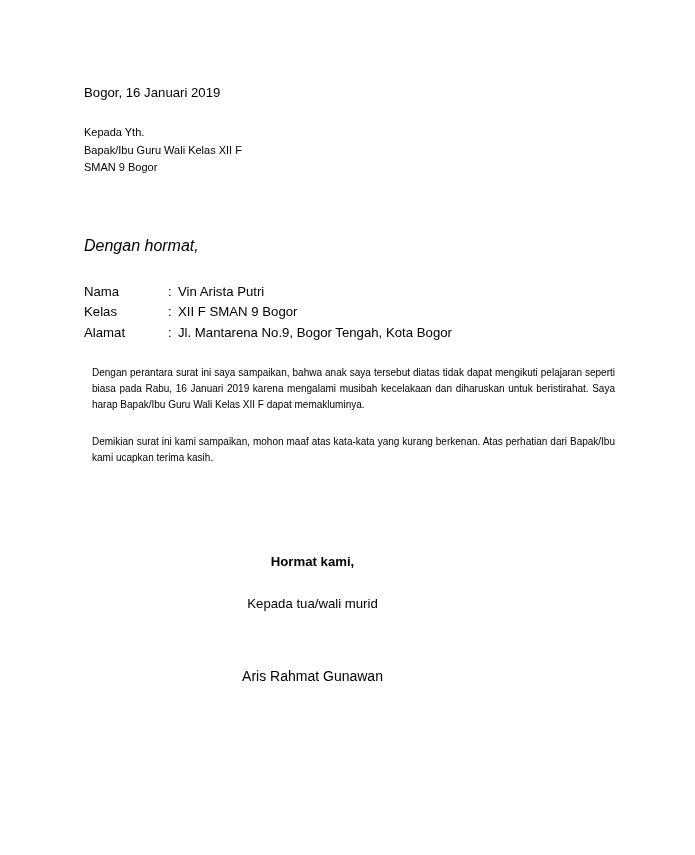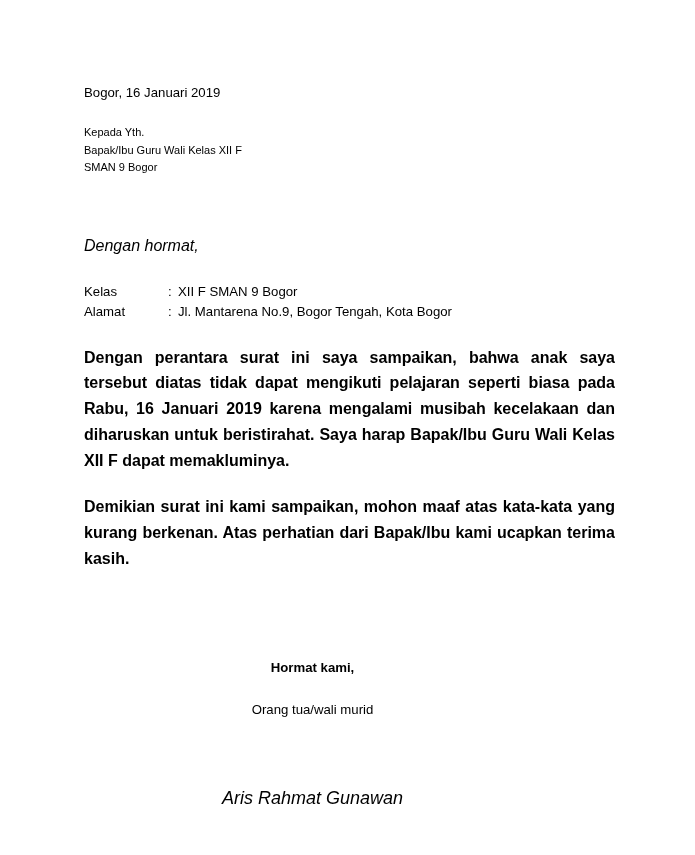--- a/index.html
+++ b/index.html
@@ -57,25 +57,24 @@
     vertical-align: top;
     white-space: nowrap;
   }
   .detail-label {
     width: 84px;
   }
   .detail-sep {
     width: 10px;
   }
   .body-par {
-    font-size: 16px;
+    font-size: 10px;
     line-height: 1.62;
     text-align: justify;
-    margin: 22px 0 0 0;
-    font-weight: bold;
+    margin: 22px 0 0 8px;
   }
   .body-par.second {
     margin-top: 20px;
   }
   .closing-block {
     margin-top: 86px;
     padding-right: 74px;
     text-align: center;
   }
   .closing-inner {
@@ -87,24 +86,23 @@
     line-height: 1.5;
     margin: 0;
     font-weight: bold;
   }
   .closing-2 {
     font-size: 13.2px;
     line-height: 1.5;
     margin: 22px 0 0 0;
   }
   .signature-name {
-    font-size: 18px;
+    font-size: 14px;
     line-height: 1.5;
-    margin: 66px 0 0 0;
-    font-style: italic;
+    margin: 52px 0 0 0;
   }
 </style>
 </head>
 <body>
 
 <div class="page">
 
   <div class="date-line">Bogor, 16 Januari 2019</div>
 
   <div class="recipient">
@@ -112,37 +110,42 @@
     <div>Bapak/Ibu Guru Wali Kelas XII F</div>
     <div>SMAN 9 Bogor</div>
   </div>
 
   <div class="salutation">Dengan hormat,</div>
 
 
   <table class="detail-table">
     <tbody>
       <tr>
+        <td class="detail-label">Nama</td>
+        <td class="detail-sep">:</td>
+        <td class="detail-value">Vin Arista Putri</td>
+      </tr>
+      <tr>
         <td class="detail-label">Kelas</td>
         <td class="detail-sep">:</td>
         <td class="detail-value">XII F SMAN 9 Bogor</td>
       </tr>
       <tr>
         <td class="detail-label">Alamat</td>
         <td class="detail-sep">:</td>
         <td class="detail-value">Jl. Mantarena No.9, Bogor Tengah, Kota Bogor</td>
       </tr>
     </tbody>
   </table>
 
   <p class="body-par">Dengan perantara surat ini saya sampaikan, bahwa anak saya tersebut diatas tidak dapat mengikuti pelajaran seperti biasa pada Rabu, 16 Januari 2019 karena mengalami musibah kecelakaan dan diharuskan untuk beristirahat. Saya harap Bapak/Ibu Guru Wali Kelas XII F  dapat memakluminya.</p>
 
   <p class="body-par second">Demikian surat ini kami sampaikan, mohon maaf atas kata-kata yang kurang berkenan. Atas perhatian dari Bapak/Ibu kami ucapkan terima kasih.</p>
 
   <div class="closing-block">
     <div class="closing-inner">
       <div class="closing-1">Hormat kami,</div>
-      <div class="closing-2">Orang tua/wali murid</div>
+      <div class="closing-2">Kepada tua/wali murid</div>
       <div class="signature-name">Aris Rahmat Gunawan</div>
     </div>
   </div>
 
 </div>
 
 </body></html>

